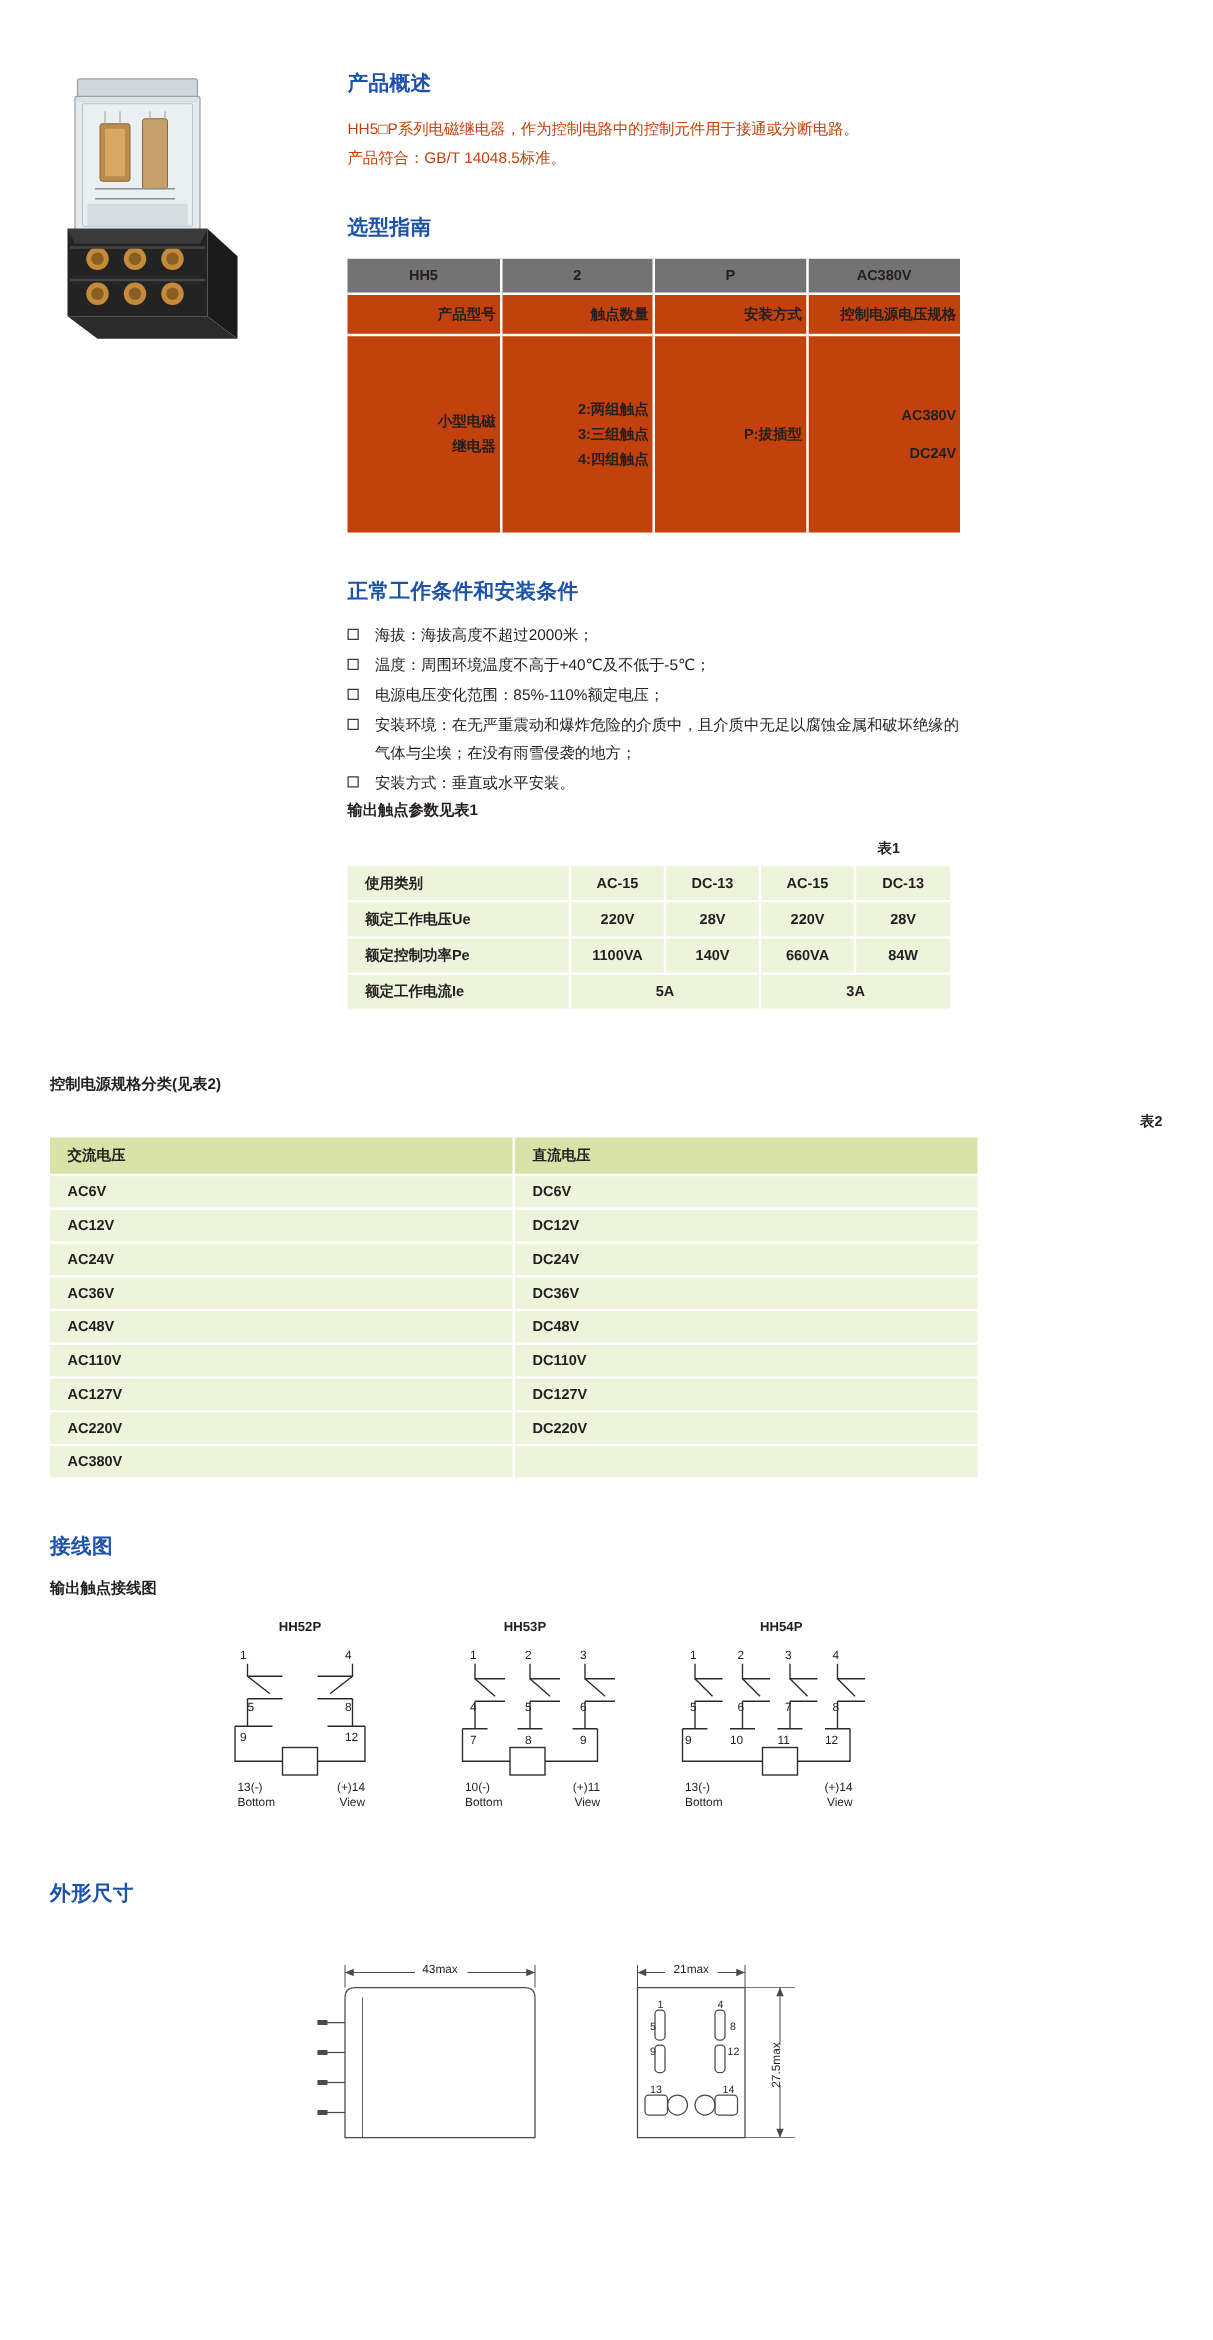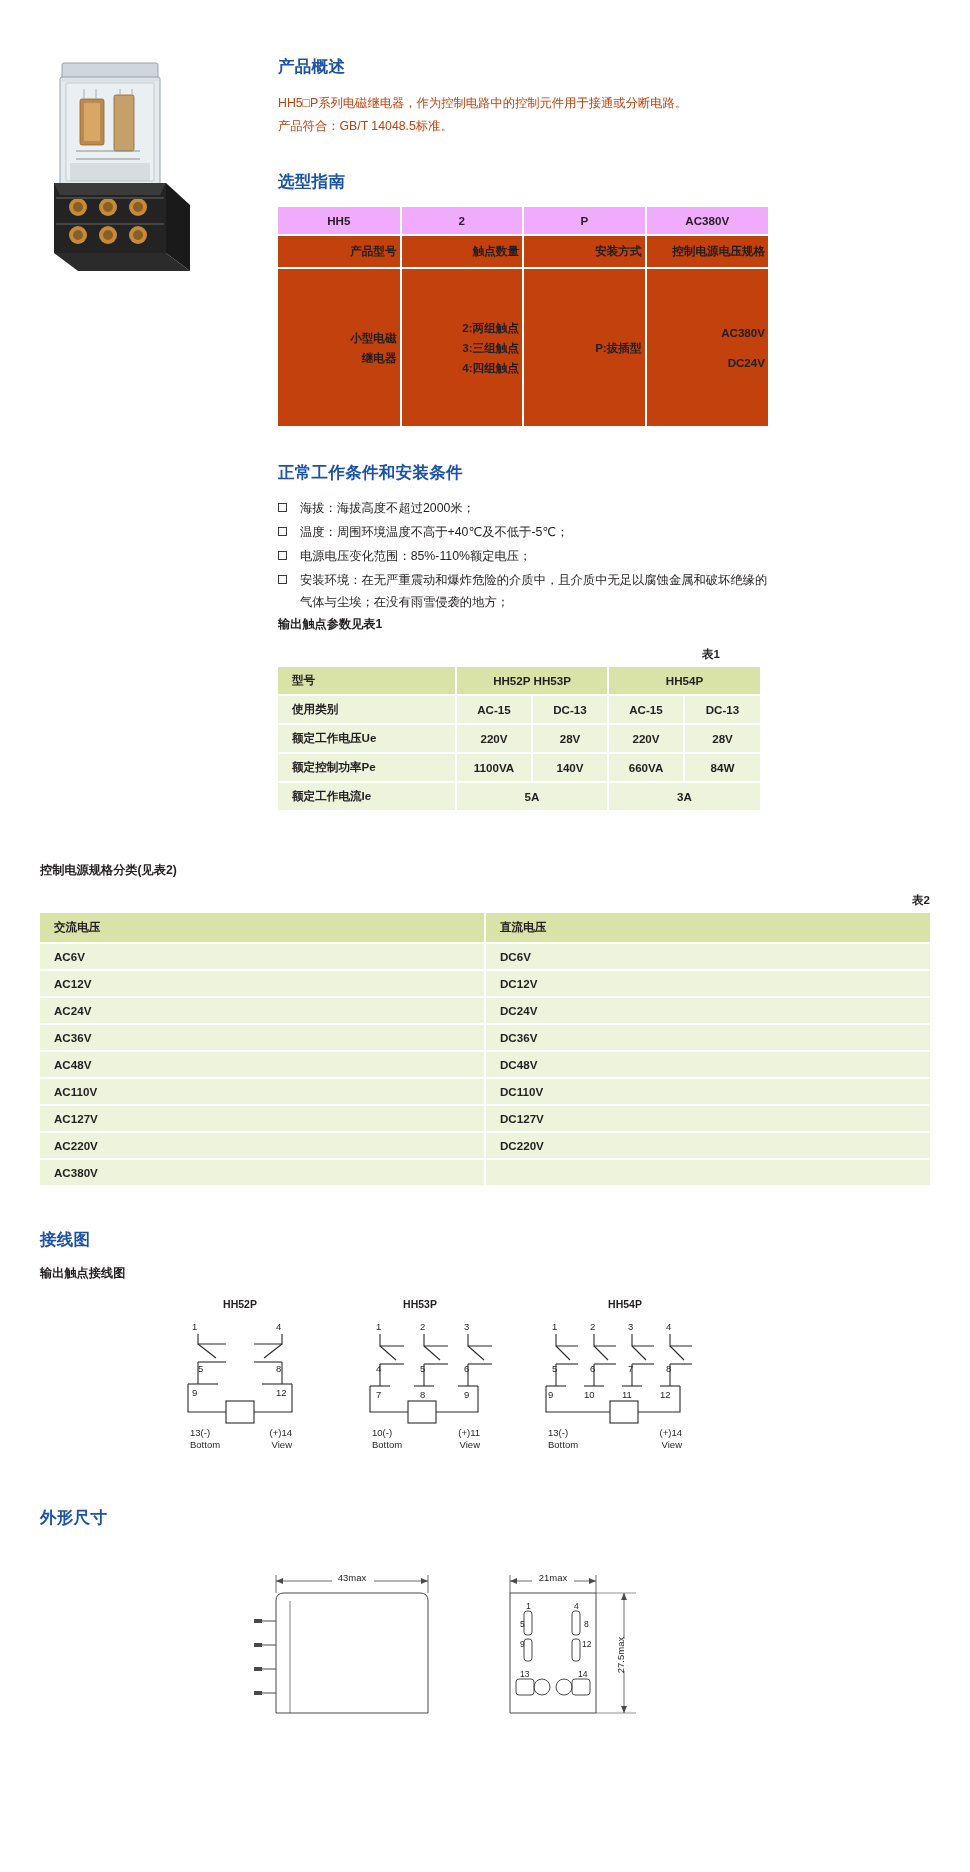--- a/index.html
+++ b/index.html
@@ -32,21 +32,21 @@
     width: 190px; height: 225px;
   }
   .content-col { margin-left: 278px; margin-right: 40px; }
 
   
   table { border-collapse: collapse; width: 100%; }
   td, th { font-size: 11.6px; font-weight: bold; }
 
   table.guide { width: 490px; table-layout: fixed; }
   table.guide th {
-    background: #f0abfc;
+    background: #737373;
     text-align: center;
     padding: 7px 3px;
     font-size: 11.6px;
     border-right: 2px solid #ffffff;
   }
   table.guide th:last-child { border-right: none; }
   table.guide td {
     background: #c2410c;
     text-align: right;
     padding: 8px 3px;
@@ -64,21 +64,21 @@
     text-align: center;
     background: #eef3dc;
     border-right: 2px solid #ffffff;
     border-top: 2px solid #ffffff;
   }
   table.t1 tr:first-child th { background: #d9e3a8; border-top: none; }
   table.t1 .lbl { text-align: left; padding-left: 14px; }
   table.t1 th:last-child, table.t1 td:last-child { border-right: none; }
 
   
-  table.t2 { width: 890px; table-layout: fixed; }
+  table.t2 { width: 742px; table-layout: fixed; }
   table.t2 th {
     background: #d9e3a8;
     text-align: left;
     padding: 7px 0 7px 14px;
     border-right: 2px solid #ffffff;
   }
   table.t2 td {
     background: #eef3dc;
     text-align: left;
     padding: 6px 0 6px 14px;
@@ -221,40 +221,39 @@
         </li>
         <li>
           <span class="box"></span>
           <span>电源电压变化范围：85%-110%额定电压；</span>
         </li>
         <li>
           <span class="box"></span>
           <span>安装环境：在无严重震动和爆炸危险的介质中，且介质中无足以腐蚀金属和破坏绝缘的</span>
           <span class="cont">气体与尘埃；在没有雨雪侵袭的地方；</span>
         </li>
+        <li>
+          <span class="box"></span>
+          <span>安装方式：垂直或水平安装。</span>
+        </li>
       </ul>
 
       <p class="lead">输出触点参数见表1</p>
 
       <div class="tbl1-wrap">
         <div class="tbl-cap">表1</div>
         <table class="t1">
           <colgroup>
             <col style="width:178px">
               <col style="width:76px">
               <col style="width:76px">
             <col style="width:76px">
               <col style="width:76px">
           </colgroup>
           <tbody>
-              <tr>
-            <th class="lbl">型号</th>
-            <th colspan="2">HH52P HH53P</th>
-            <th colspan="2">HH54P</th>
-          </tr>
           <tr>
             <td class="lbl">使用类别</td>
             <td>AC-15</td>
             <td>DC-13</td>
             <td>AC-15</td>
             <td>DC-13</td>
           </tr>
           <tr>
             <td class="lbl">额定工作电压Ue</td>
             <td>220V</td>

